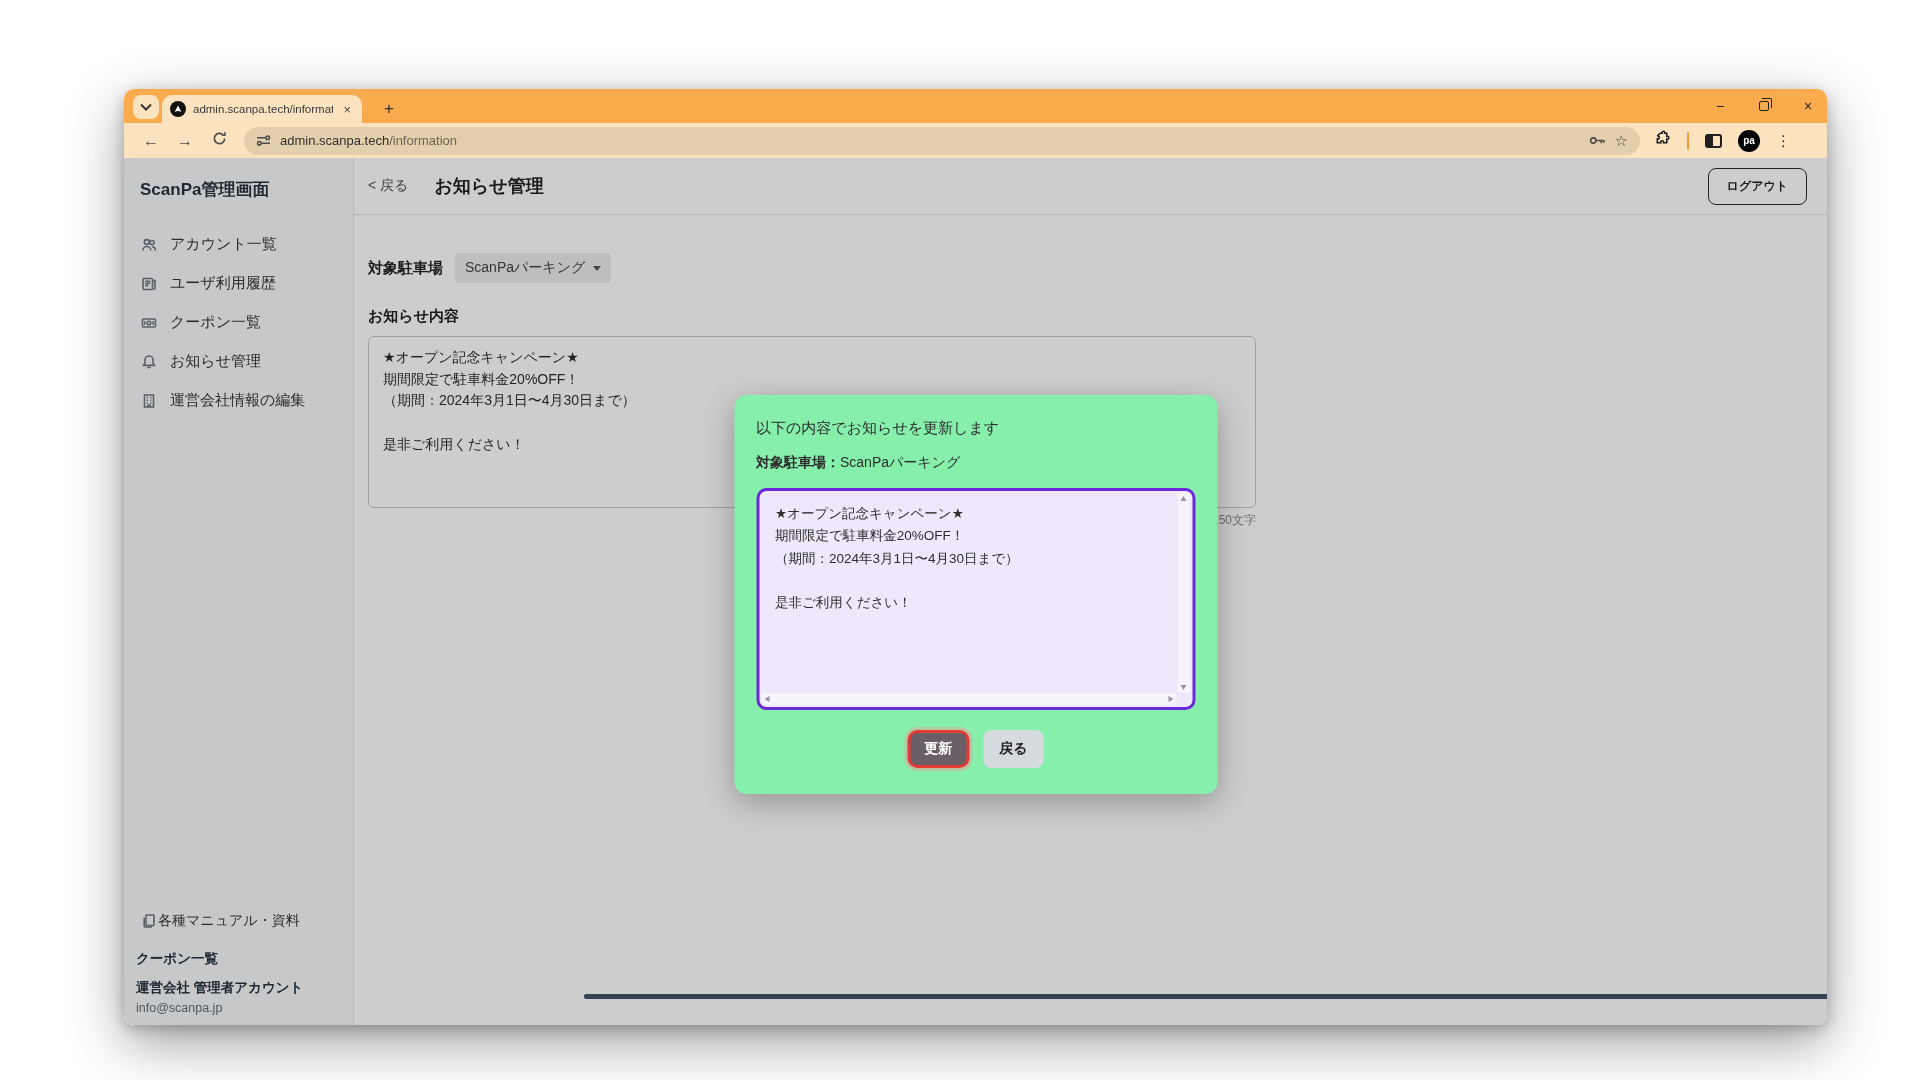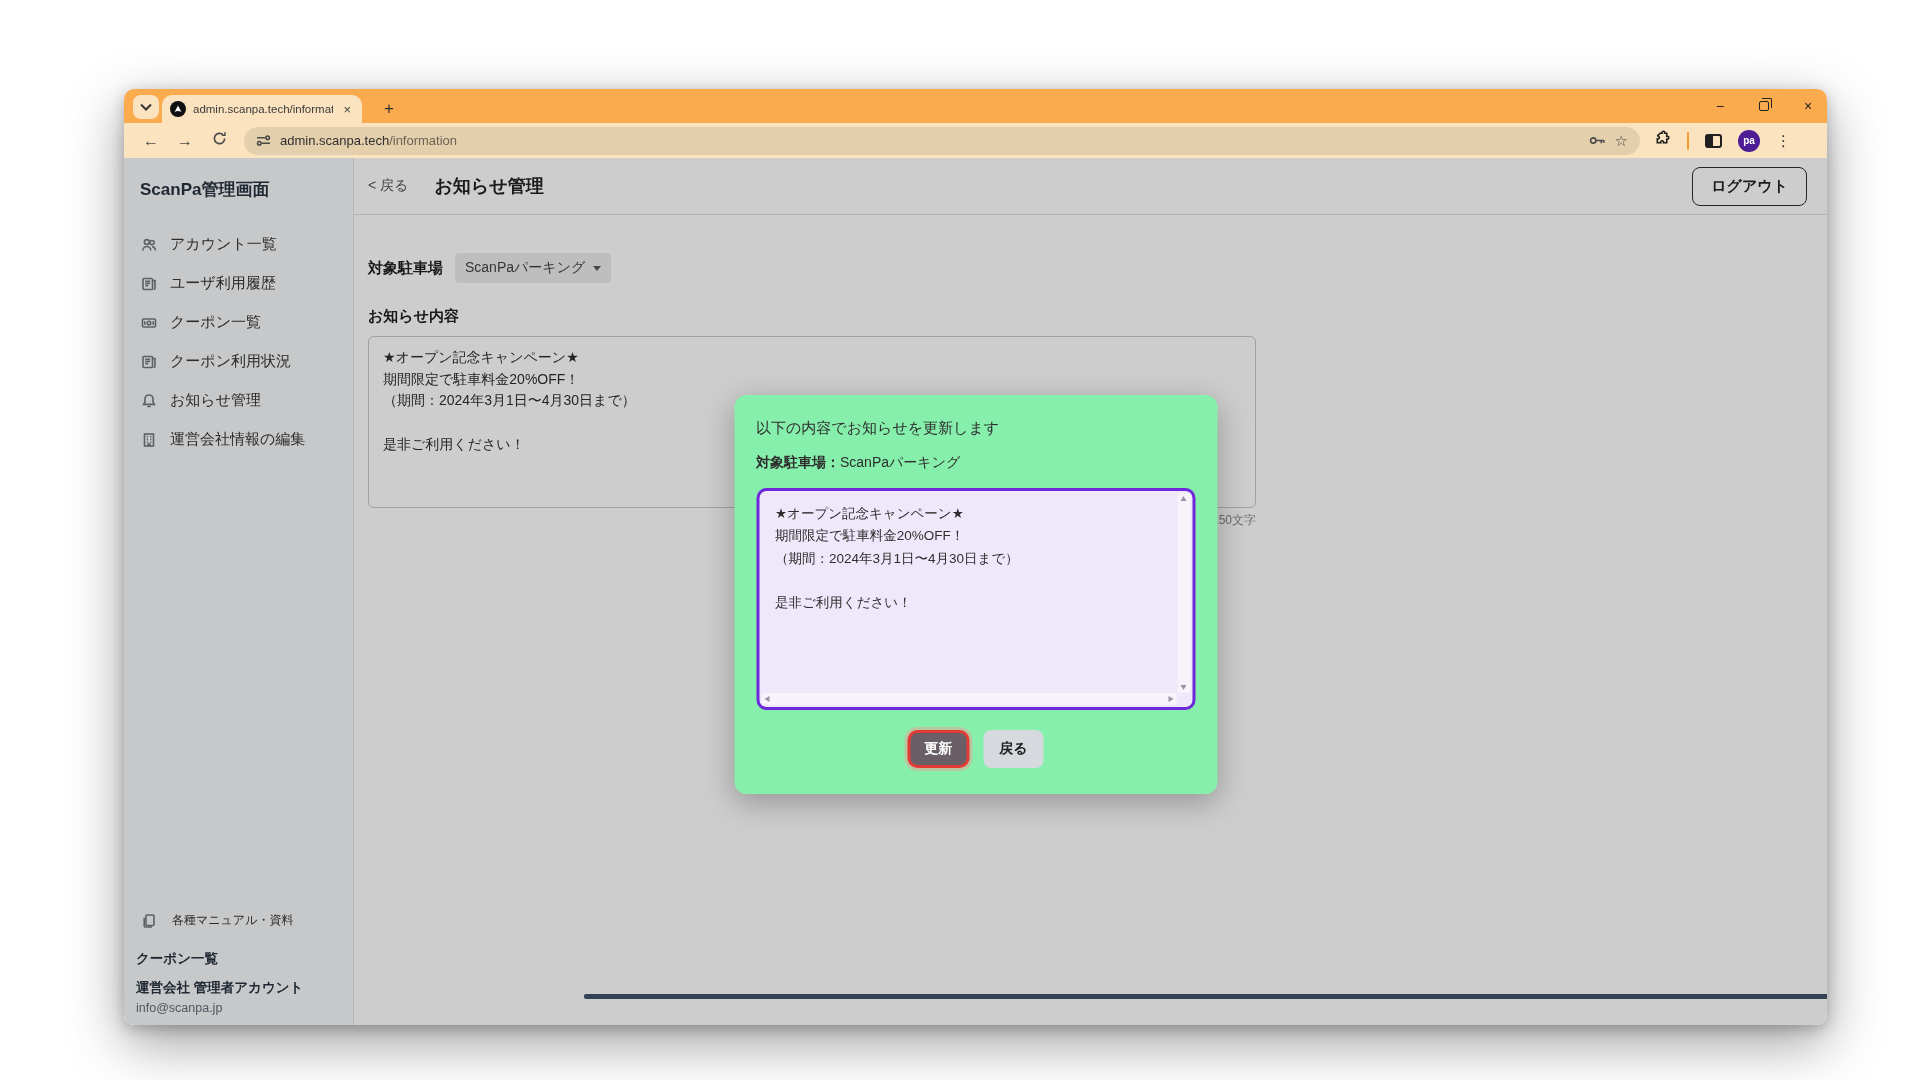--- a/index.html
+++ b/index.html
@@ -35,45 +35,45 @@
   .urlpill { height:28px; background:#E4CFAC; border-radius:14px; flex:0 0 auto; width:1396px;
              margin-left:8px; display:flex; align-items:center; padding:0 12px; gap:9px; }
   .url-text { font-size:13px; color:#2f2f2f; flex:1; }
   .url-text .path { color:#6d6355; }
   .pill-ic { display:flex; align-items:center; cursor:pointer; }
   .star { font-size:15px; color:#4a4a4a; cursor:pointer; }
   .tb-right { display:flex; align-items:center; gap:16px; margin-left:14px; }
   .vsep { width:2px; height:18px; background:#F49A36; border-radius:1px; }
   .sidepanel-ic { width:17px; height:14px; border:2px solid #1f1f1f; border-radius:3px; position:relative; cursor:pointer; }
   .sidepanel-ic:before { content:""; position:absolute; left:0; top:0; bottom:0; width:6px; background:#1f1f1f; }
-  .avatar { width:22px; height:22px; border-radius:50%; background:#4c1d95; color:#fff; font-size:10px;
+  .avatar { width:22px; height:22px; border-radius:50%; background:#000000; color:#fff; font-size:10px;
             display:flex; align-items:center; justify-content:center; cursor:pointer; font-weight:bold; }
   .kebab { font-size:15px; color:#333; cursor:pointer; letter-spacing:0; }
 
   
   .viewport { position:relative; height:867px; background:#ffffff; }
 
   .sidebar { position:absolute; left:0; top:0; bottom:0; width:230px; background:#f8f9fa; border-right:1px solid #e3e3e3; }
   .sb-title { padding:20px 16px 8px; font-size:17px; font-weight:bold; color:#24303c; }
   .sb-nav { margin-top:16px; }
   .sb-item { display:flex; align-items:center; gap:12px; padding:10px 16px; font-size:15px; color:#333;
              cursor:pointer; }
   .sb-item svg { stroke:#70757d; flex:0 0 18px; }
   .sb-footer { position:absolute; left:0; bottom:10px; width:100%; }
-  .sb-manual { display:flex; align-items:center; gap:14px; padding:10px 16px; font-size:12px; color:#333; cursor:pointer; }
+  .sb-manual { display:flex; align-items:center; gap:0; padding:10px 16px; font-size:14px; color:#333; cursor:pointer; }
   .sb-manual svg { stroke:#70757d; }
   .sb-company { padding:8px 12px 0; font-size:13.5px; font-weight:bold; color:#24303c; line-height:1.6; }
   .sb-email { padding:2px 12px 0; font-size:12.5px; color:#5f6a75; }
 
   .mainarea { position:absolute; left:230px; right:0; top:0; bottom:0; }
   .pg-header { height:57px; border-bottom:1px solid #e0e0e0; display:flex; align-items:center; padding:0 20px 0 14px; }
   .back-link { font-size:14px; color:#555; cursor:pointer; }
   .pg-title { font-size:18px; font-weight:bold; color:#1c1c1c; margin-left:26px; }
   .logout-btn { margin-left:auto; background:#fff; border:1px solid #2b2b2b; border-radius:8px;
-                padding:9px 18px; font-size:15px; font-weight:bold; color:#1c1c1c; cursor:pointer;
+                padding:9px 18px; font-size:12px; font-weight:bold; color:#1c1c1c; cursor:pointer;
                 font-family:inherit; }
 
   .content { padding:0 14px; }
   .field-row { display:flex; align-items:center; margin-top:38px; }
   .field-label { font-size:15px; font-weight:bold; color:#1c1c1c; }
   .parking-select { margin-left:12px; background:#ececec; border:none; border-radius:4px; padding:6px 10px;
                     font-size:14px; color:#3f3f3f; display:flex; align-items:center; gap:8px; cursor:pointer; }
   .chev-down { width:0; height:0; border-left:4.5px solid transparent; border-right:4.5px solid transparent;
                border-top:5px solid #555; }
   .content-label { margin-top:24px; font-size:15px; font-weight:bold; color:#1c1c1c; }
@@ -211,28 +211,20 @@
         <div class="sb-item">
           <svg width="18" height="18" viewBox="0 0 18 18" fill="none" stroke-width="1.6">
               <rect x="2.5" y="5" width="13" height="8" rx="1"></rect>
               <circle cx="9" cy="9" r="1.8"></circle>
               <path d="M4.8 7.2v3.6M13.2 7.2v3.6"></path>
             </svg>
           <span>クーポン一覧</span>
         </div>
         <div class="sb-item">
           <svg width="18" height="18" viewBox="0 0 18 18" fill="none" stroke-width="1.6">
-              <rect x="3" y="3.5" width="9.5" height="11" rx="1"></rect>
-              <path d="M5.2 6.2h5M5.2 8.4h5M5.2 10.6h3"></path>
-              <path d="M12.5 5.5h2.5v7.5a1.5 1.5 0 0 1-1.5 1.5"></path>
-            </svg>
-          <span>クーポン利用状況</span>
-        </div>
-        <div class="sb-item">
-          <svg width="18" height="18" viewBox="0 0 18 18" fill="none" stroke-width="1.6">
               <path d="M9 3 a4 4 0 0 1 4 4 v3 l1.4 2.4 H3.6 L5 10 V7 a4 4 0 0 1 4-4z"></path>
               <path d="M7.6 13.8 a1.5 1.5 0 0 0 2.8 0"></path>
             </svg>
           <span>お知らせ管理</span>
         </div>
         <div class="sb-item">
           <svg width="18" height="18" viewBox="0 0 18 18" fill="none" stroke-width="1.6">
               <rect x="4.5" y="3" width="9" height="12"></rect>
               <path d="M6.8 5.6h1.2M10.2 5.6h1.2M6.8 8.4h1.2M10.2 8.4h1.2M6.8 11.2h1.2M10.2 11.2h1.2"></path>
               <path d="M8.2 15v-2h1.6v2"></path>

